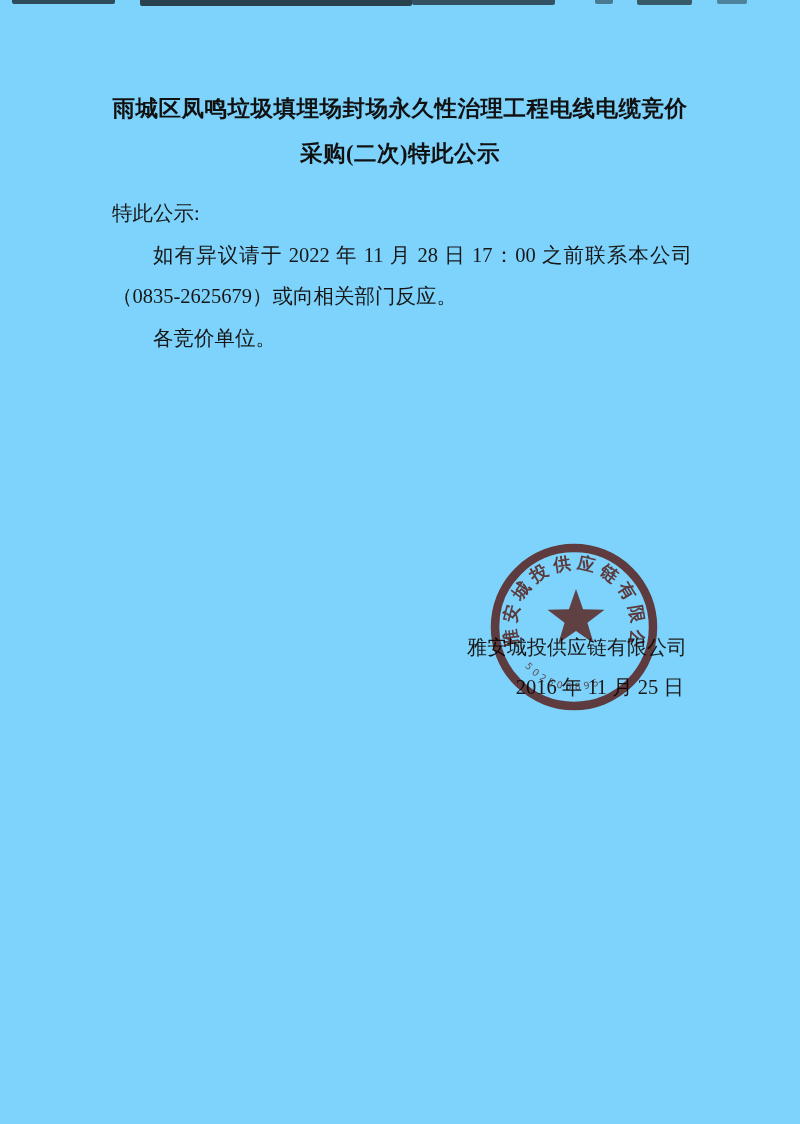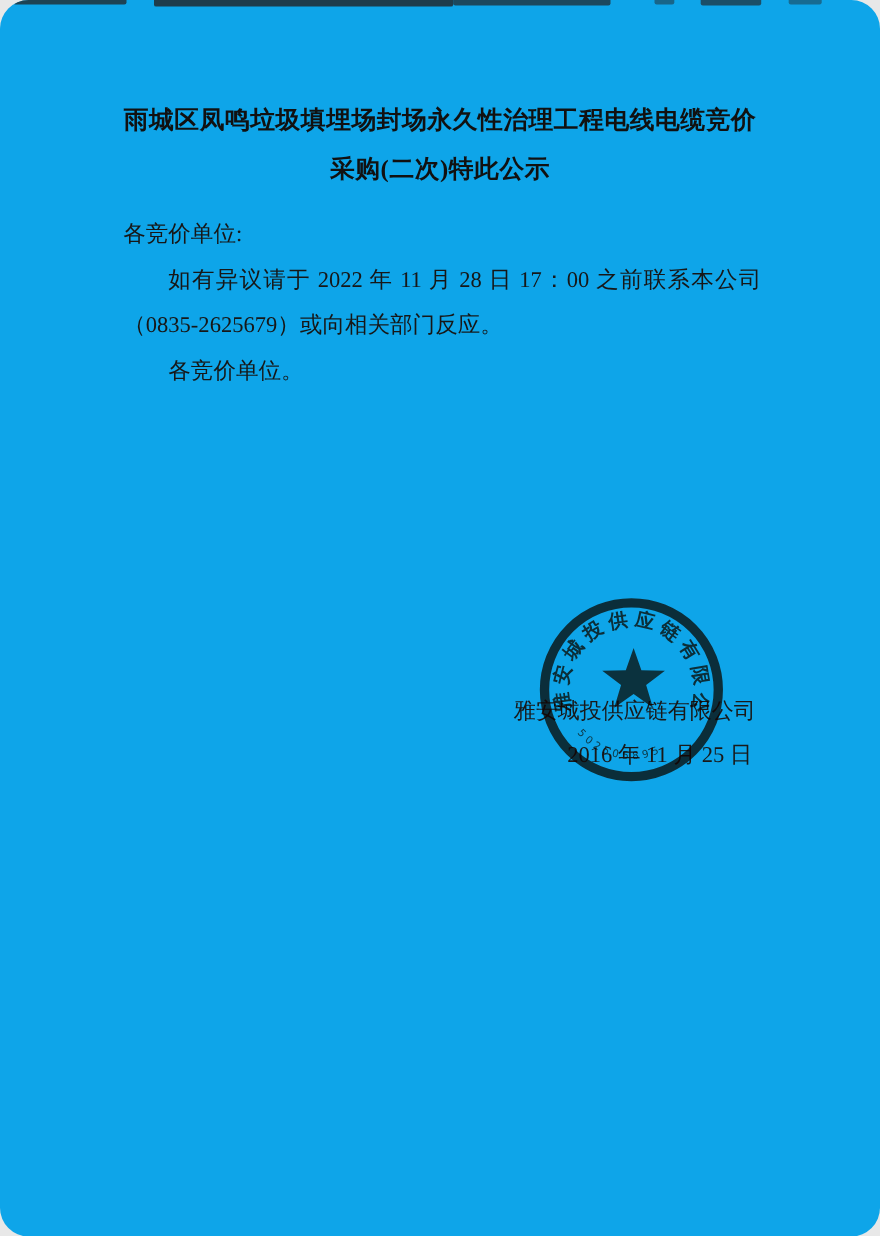--- a/index.html
+++ b/index.html
@@ -4,24 +4,23 @@
 <style>
   * { margin: 0; padding: 0; box-sizing: border-box; }
   html, body { background: #e8e8e8; }
   body { font-family: "Liberation Serif", "DejaVu Serif", serif; }
 
   .page {
     position: relative;
     width: 800px;
     height: 1124px;
     margin: 0 auto;
-    background: #0ea5e9;
+    background: #7dd3fc;
     overflow: hidden;
     color: #161616;
-    border-radius: 26px;
   }
 
   
   .scan-edge { position: absolute; top: 0; left: 0; width: 100%; height: 8px; }
   .scan-strip { position: absolute; top: 0; background: #20313b; border-radius: 0 0 2px 2px; }
   .strip-1 { left: 12px;  width: 103px; height: 4px; opacity: .85; }
   .strip-2 { left: 140px; width: 272px; height: 6px; opacity: .90; }
   .strip-3 { left: 412px; width: 143px; height: 5px; opacity: .80; }
   .strip-4 { left: 595px; width: 18px;  height: 4px; opacity: .55; }
   .strip-5 { left: 637px; width: 55px;  height: 5px; opacity: .75; }
@@ -110,21 +109,21 @@
     <div class="scan-strip strip-5"></div>
     <div class="scan-strip strip-6"></div>
   </div>
 
   <div class="title">
     <div>雨城区凤鸣垃圾填埋场封场永久性治理工程电线电缆竞价</div>
     <div>采购(二次)特此公示</div>
   </div>
 
   <div class="doc-body">
-    <p>各竞价单位:</p>
+    <p>特此公示:</p>
     <p class="indent">如有异议请于 2022 年 11 月 28 日 17：00 之前联系本公司（0835-2625679）或向相关部门反应。</p>
     <p class="indent">各竞价单位。</p>
   </div>
 
   <div class="sign-company">雅安城投供应链有限公司</div>
   <div class="sign-date">2016 年 11 月 25 日</div>
 
   <svg class="seal" width="210" height="210" viewBox="0 0 210 210" xmlns="http://www.w3.org/2000/svg">
     <circle class="seal-ring" cx="105" cy="103" r="79" stroke="#b5281e"></circle>
 

